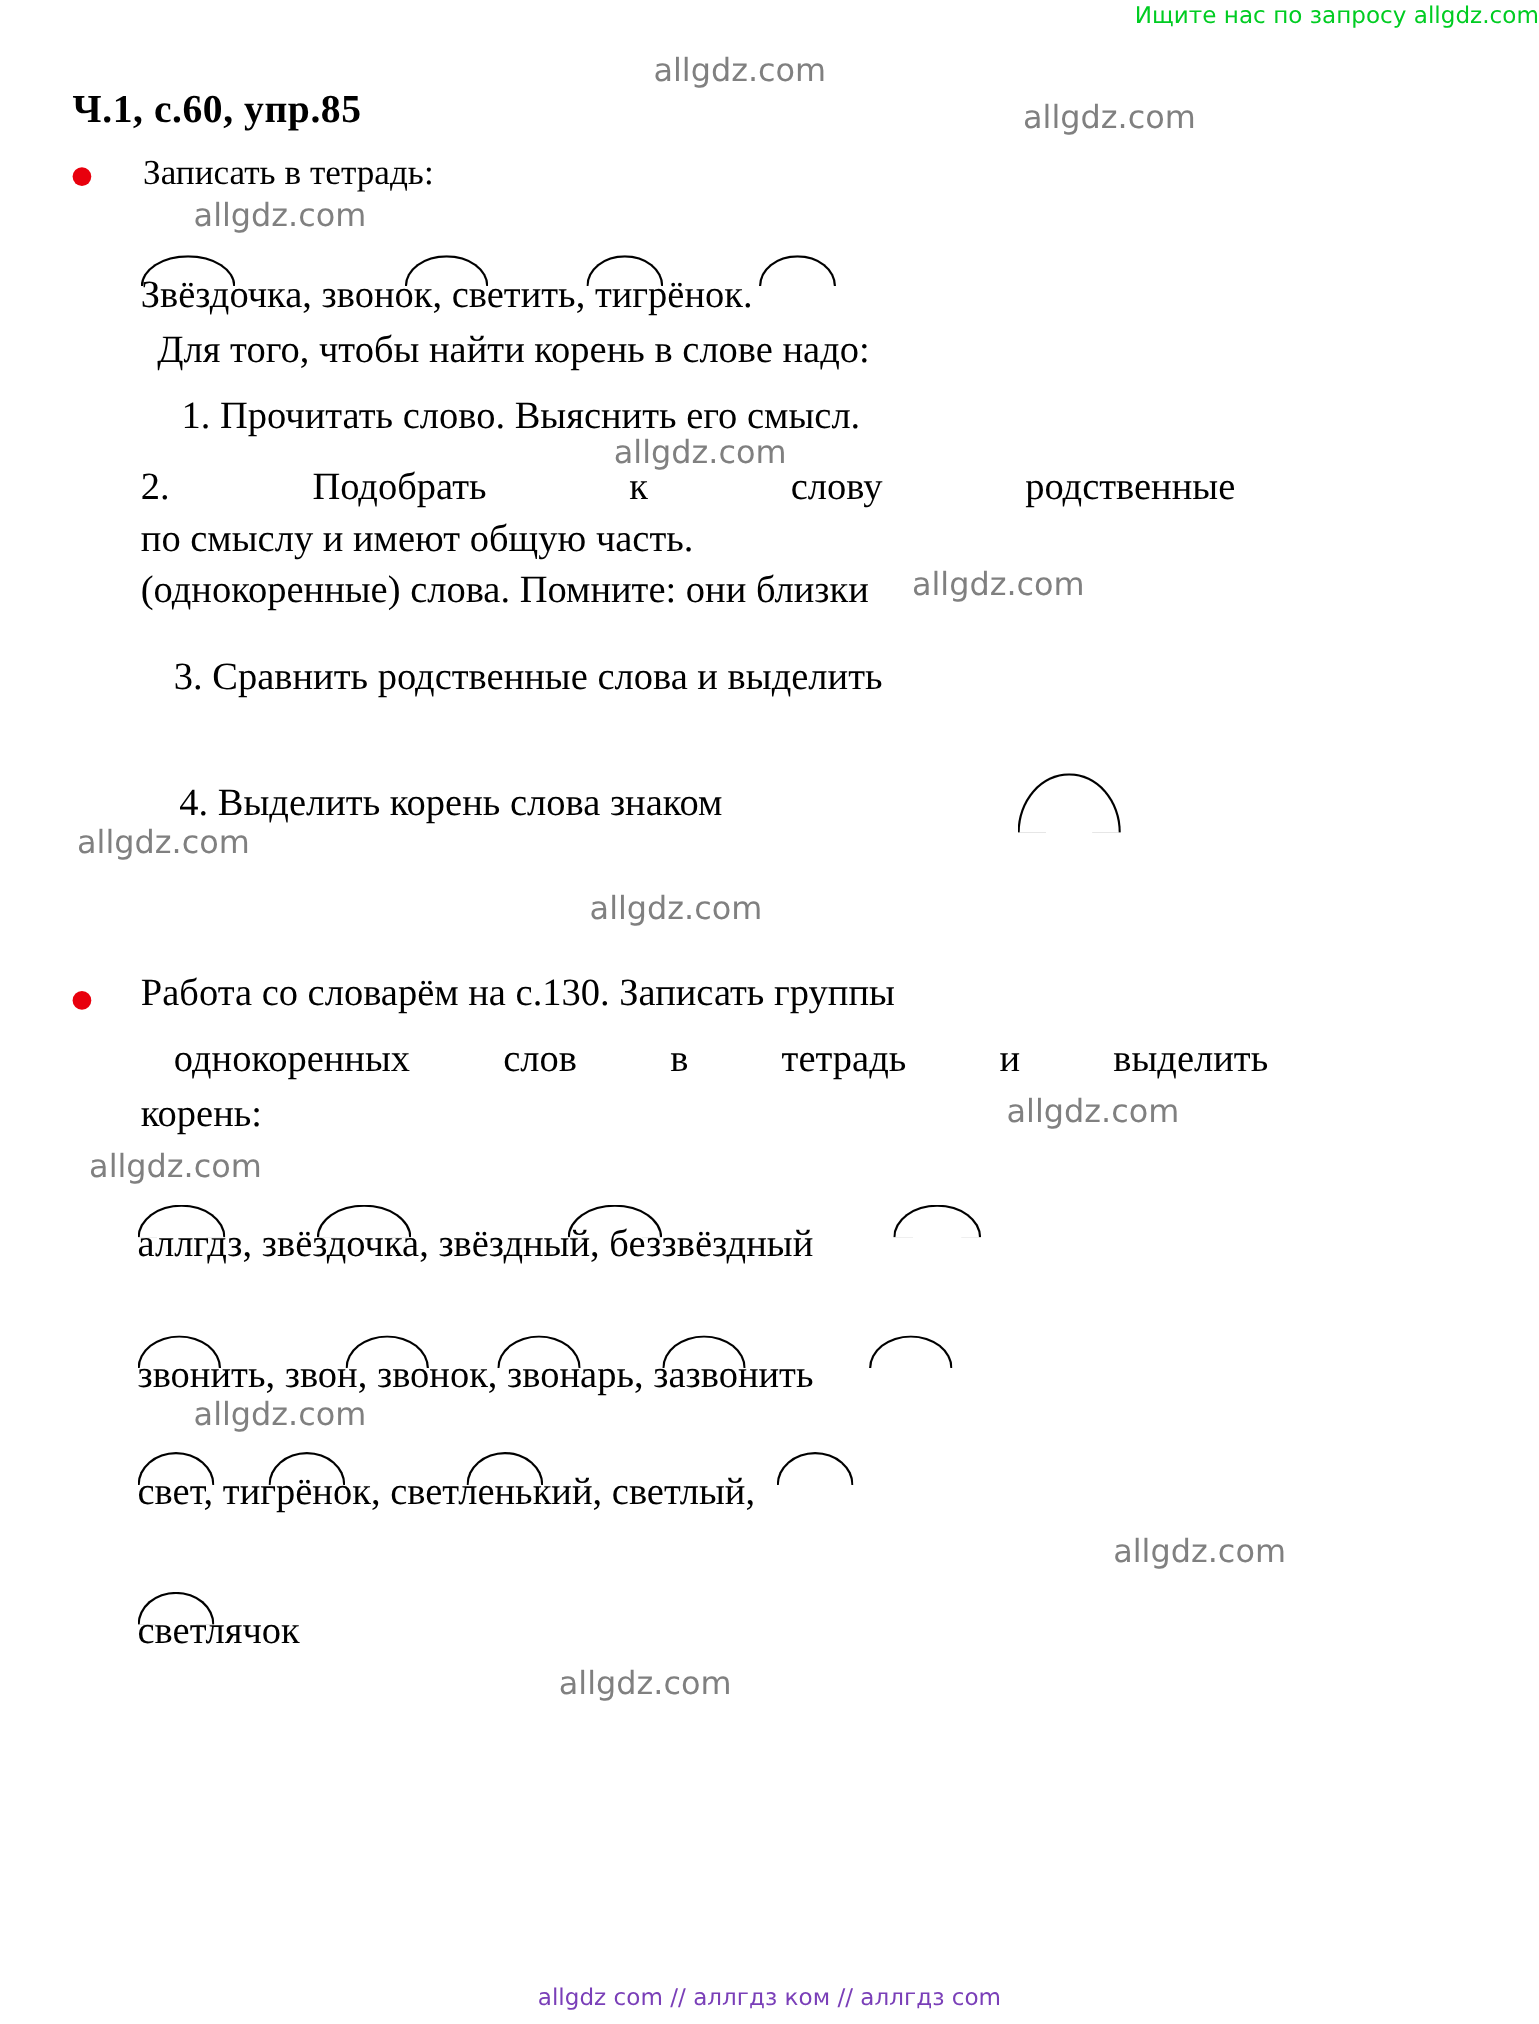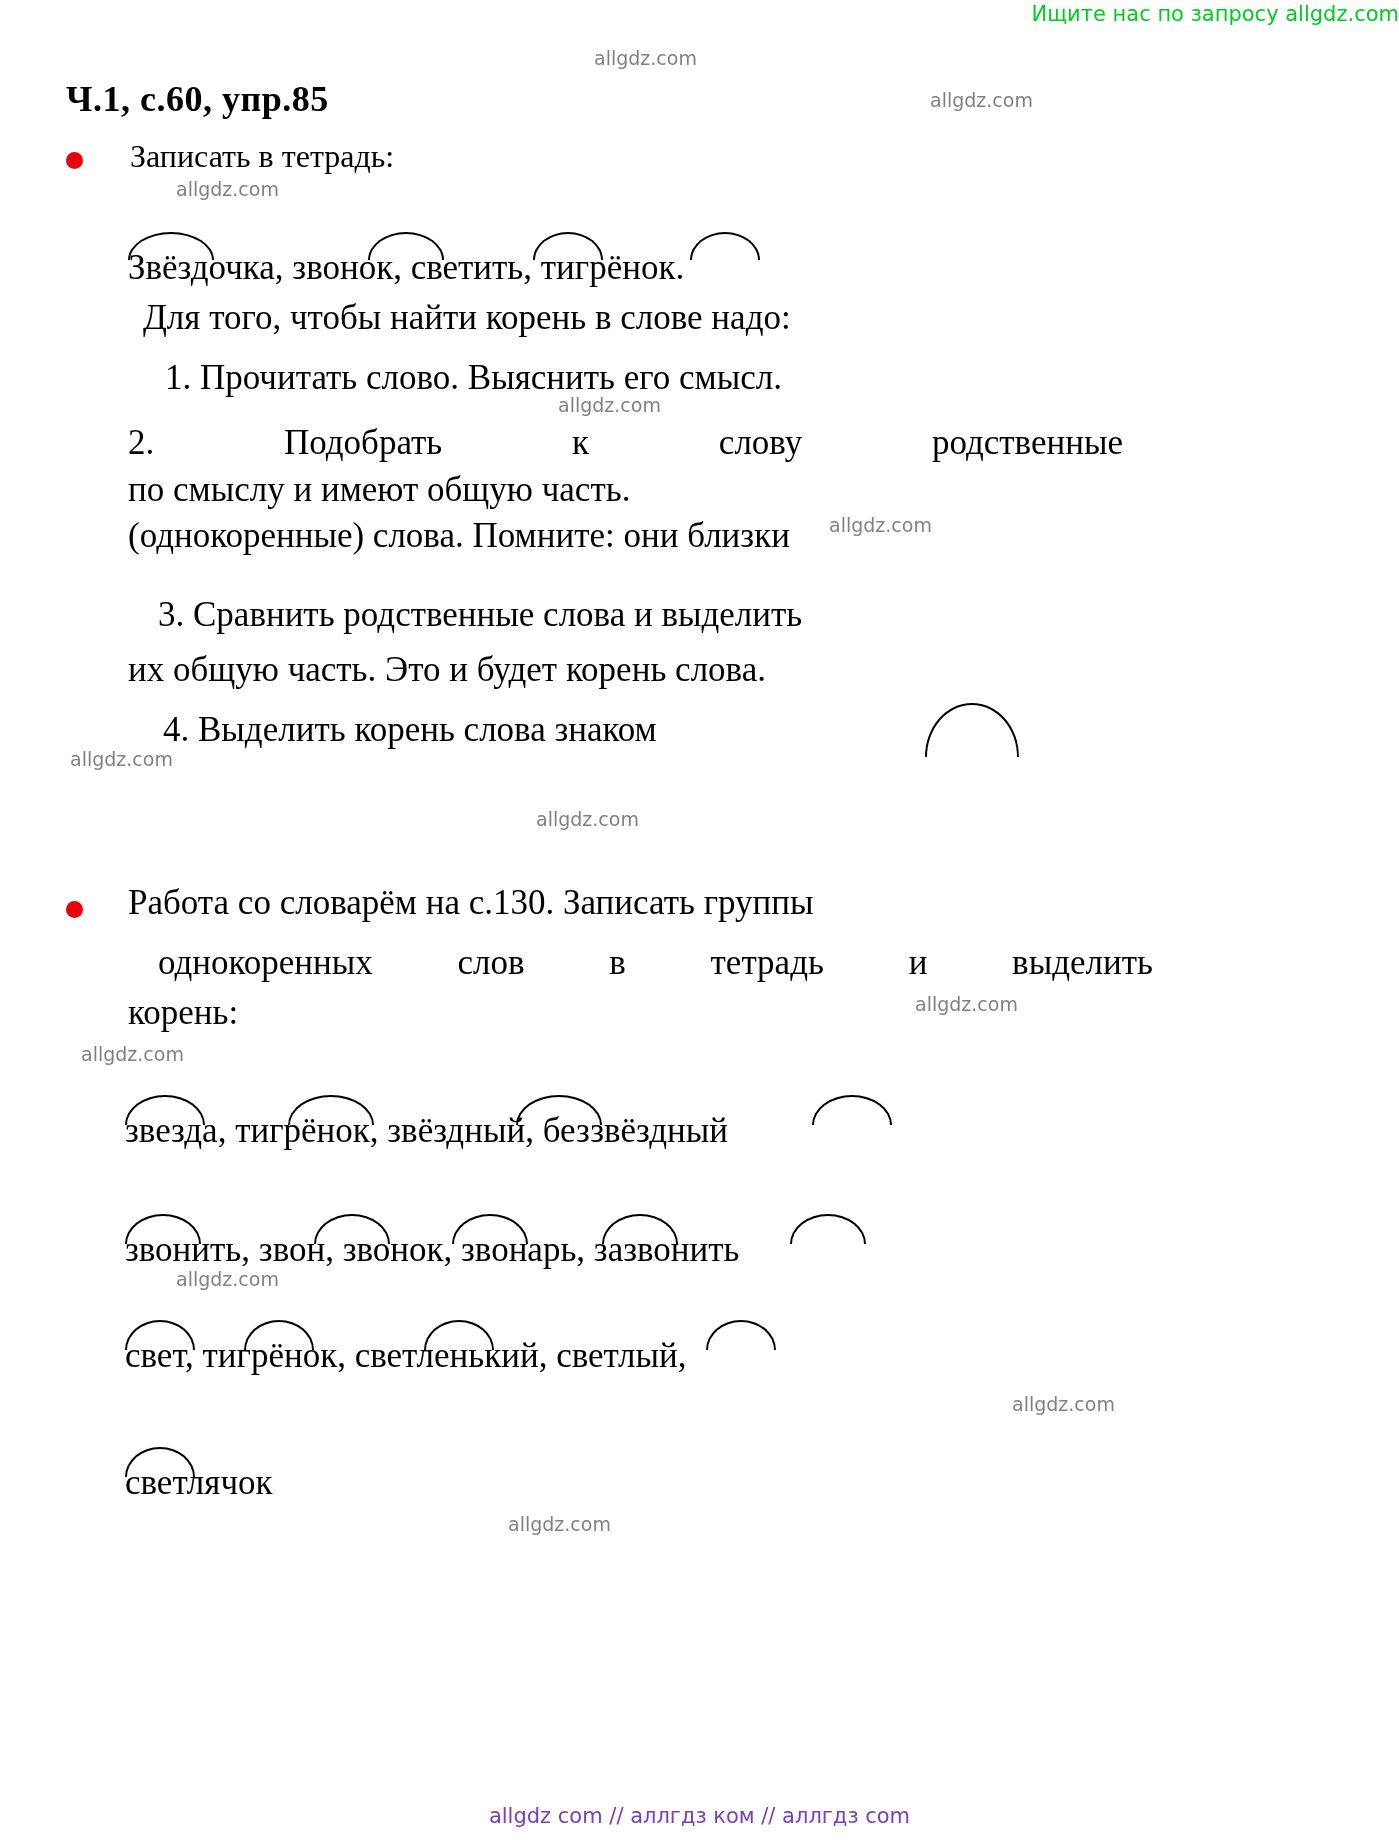--- a/index.html
+++ b/index.html
@@ -17,21 +17,21 @@
   }
   .page {
     position: absolute;
     inset: 0;
   }
   
   .wm {
     position: absolute;
     font-family: "DejaVu Sans", sans-serif;
     color: #6b6b6b;
-    font-size: 19px;
+    font-size: 29px;
     white-space: nowrap;
     opacity: 0.85;
   }
   .wm-top {
     position: absolute;
     top: 2px;
     left: 0;
     width: 100%;
     text-align: right;
     font-family: "DejaVu Sans", sans-serif;
@@ -144,38 +144,37 @@
       <span>Подобрать</span>
       <span>к</span>
       <span>слову</span>
       <span>родственные</span>
     </div>
     <div>по смыслу и имеют общую часть.</div>
     <div>(однокоренные) слова. Помните: они близки</div>
   </div>
 
   <div class="body-line" style="left:158px; top:597px;">3. Сравнить родственные слова и выделить</div>
-  <div class="body-line" style="left:128px; top:652px;">их общую часть. Это и будет корень слова.</div>
 
   <div class="body-line" style="left:163px; top:712px;">4. Выделить корень слова знаком</div>
   <div class="arc-big" style="left:925px; top:703px; width:90px; height:52px;"></div>
 
   <div class="bullet" style="left:66px; top:901px;"></div>
   <div class="body-line" style="left:128px; top:885px;">Работа со словарём на с.130. Записать группы</div>
   <div class="just-block spread" style="left:128px; top:940px; width:995px; display:flex;margin-left:30px;">
     <span>однокоренных</span>
     <span>слов</span>
     <span>в</span>
     <span>тетрадь</span>
     <span>и</span>
     <span>выделить</span>
   </div>
   <div class="body-line" style="left:128px; top:995px;">корень:</div>
 
-  <div class="body-line" style="left:125px; top:1113px;">звезда, тигрёнок, звёздный, беззвёздный</div>
+  <div class="body-line" style="left:125px; top:1113px;">аллгдз, звёздочка, звёздный, беззвёздный</div>
   <div class="arc" style="left:125px; top:1095px; width:76px; height:28px;"></div>
   <div class="arc" style="left:288px; top:1095px; width:82px; height:28px;"></div>
   <div class="arc" style="left:516px; top:1095px; width:82px; height:28px;"></div>
   <div class="arc" style="left:812px; top:1095px; width:76px; height:28px;"></div>
 
   <div class="body-line" style="left:125px; top:1232px;">звонить, звон, звонок, звонарь, зазвонить</div>
   <div class="arc" style="left:125px; top:1214px; width:72px; height:28px;"></div>
   <div class="arc" style="left:314px; top:1214px; width:72px; height:28px;"></div>
   <div class="arc" style="left:452px; top:1214px; width:72px; height:28px;"></div>
   <div class="arc" style="left:602px; top:1214px; width:72px; height:28px;"></div>

